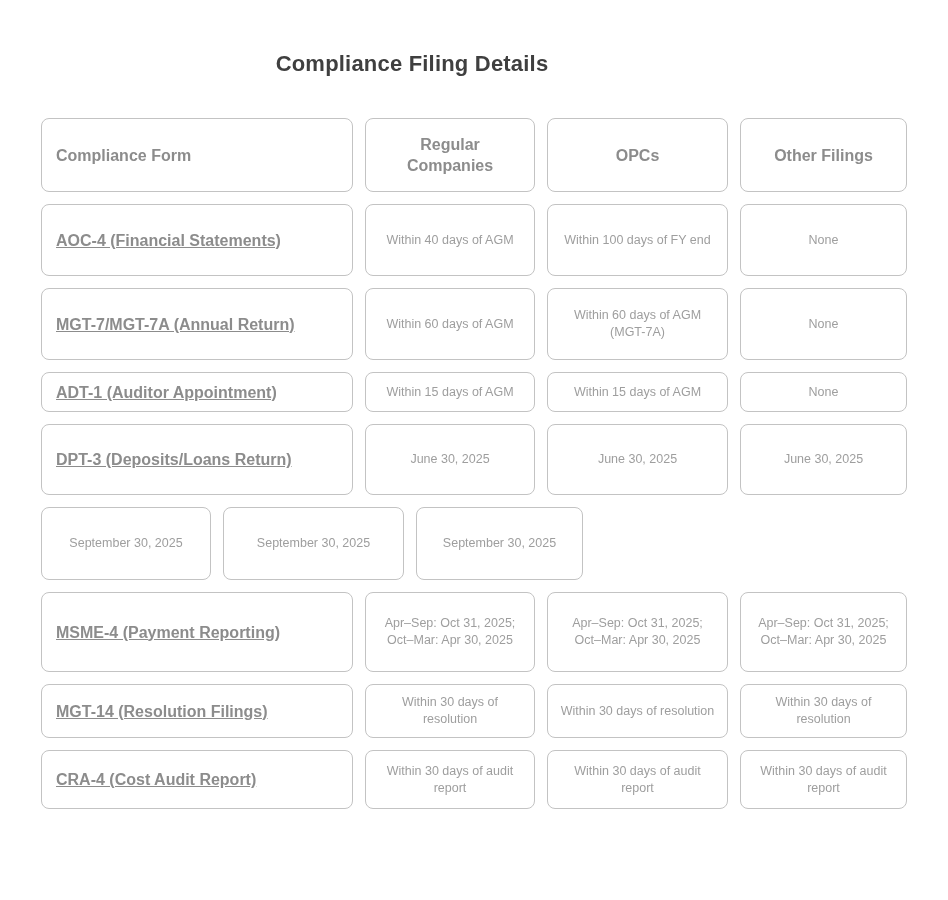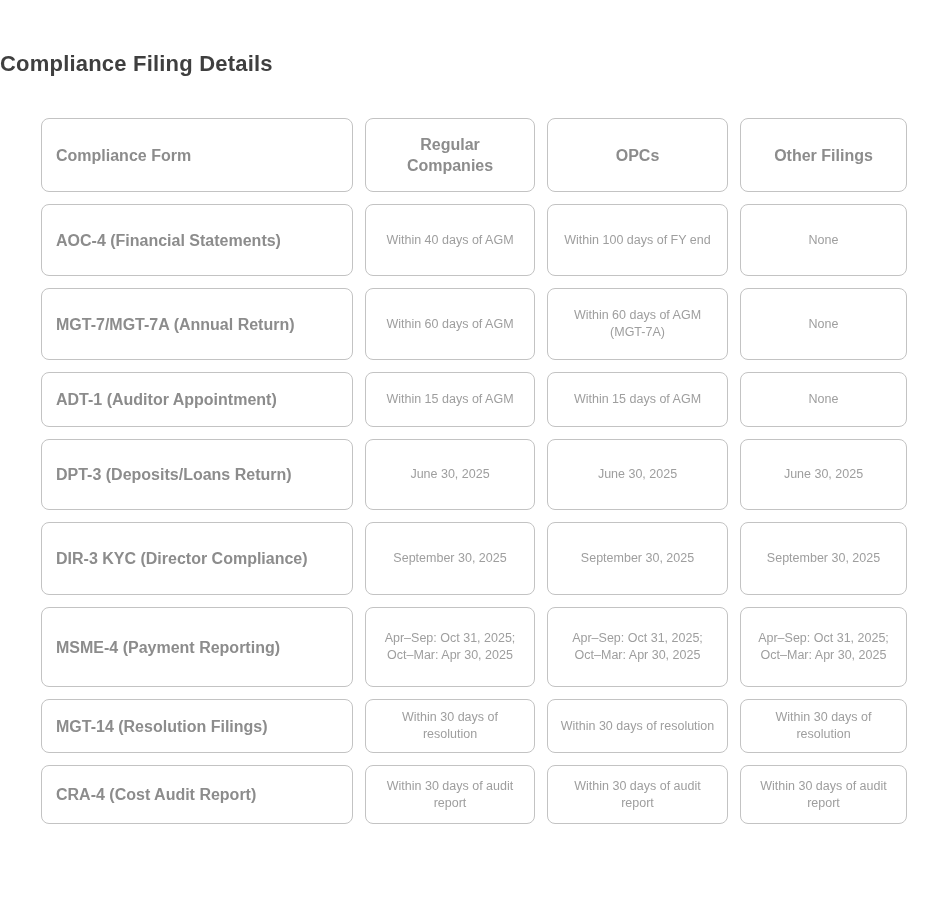--- a/index.html
+++ b/index.html
@@ -17,21 +17,21 @@
     position: relative;
     width: 948px;
     height: 900px;
     box-sizing: border-box;
   }
   .page-title {
     position: absolute;
     left: 0;
     top: 50px;
     width: 824px;
-    text-align: left;
+    text-align: center;
     font-size: 22px;
     font-weight: bold;
     color: #3f3f3f;
     letter-spacing: 0.2px;
     line-height: 28px;
   }
   .table {
     position: absolute;
     left: 41px;
     top: 118px;
@@ -90,24 +90,25 @@
     font-size: 12.5px;
     font-weight: normal;
     color: #9e9e9e;
     line-height: 17px;
   }
   .body-row .cell.c0 .txt {
     font-size: 16px;
     font-weight: bold;
     color: #8c8c8c;
     line-height: 21px;
+    text-decoration: underline;
   }
   .r1 .cell { height: 72px; }
   .r2 .cell { height: 72px; }
-  .r3 .cell { height: 55px; justify-content: flex-end; }
+  .r3 .cell { height: 40px; justify-content: flex-end; }
   .r4 .cell { height: 71px; }
   .r5 .cell { height: 73px; }
   .r6 .cell { height: 80px; }
   .r7 .cell { height: 54px; }
   .r8 .cell { height: 59px; }
   .txt {
     display: block;
     width: 100%;
   }
 </style>
@@ -189,23 +190,20 @@
       </div>
       <div class="cell c2">
         <span class="txt">June 30, 2025</span>
       </div>
       <div class="cell c3">
         <span class="txt">June 30, 2025</span>
       </div>
     </div>
 
     <div class="row body-row r5">
-      <div class="cell c0">
-        <span class="txt">DIR-3 KYC (Director Compliance)</span>
-      </div>
       <div class="cell c1">
         <span class="txt">September 30, 2025</span>
       </div>
       <div class="cell c2">
         <span class="txt">September 30, 2025</span>
       </div>
       <div class="cell c3">
         <span class="txt">September 30, 2025</span>
       </div>
     </div>

